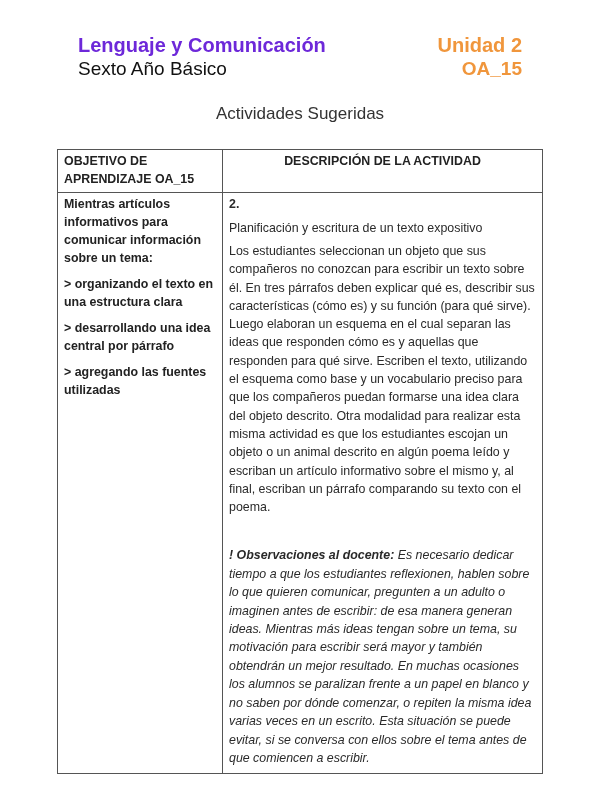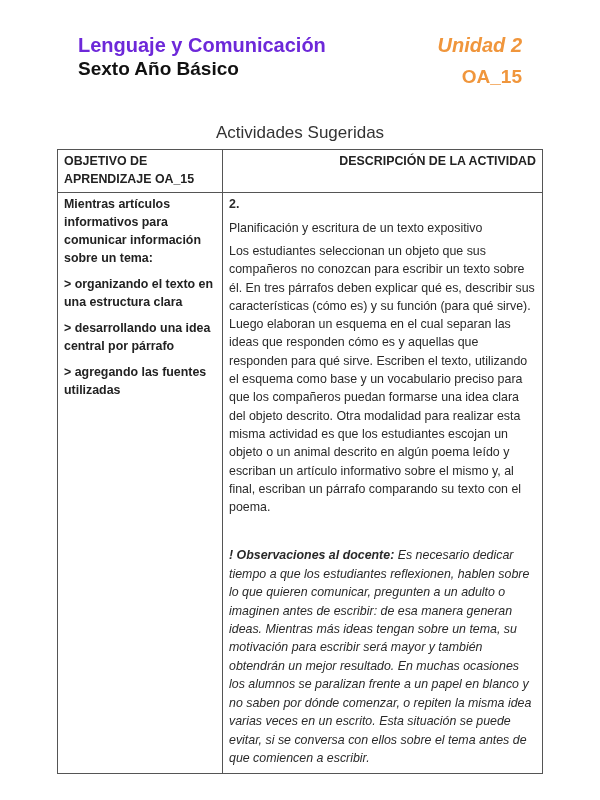--- a/index.html
+++ b/index.html
@@ -1,31 +1,31 @@
 <!DOCTYPE html>
 <html><head>
 <meta charset="utf-8">
 <style>
   html, body { margin: 0; padding: 0; background: #ffffff; }
   body { width: 600px; height: 800px; position: relative; overflow: hidden;
          font-family: "Liberation Sans", sans-serif; color: #222; }
   .hdr { position: absolute; left: 78px; top: 34px; width: 444px; }
   .hdr-row { display: flex; justify-content: space-between; line-height: 23px; }
   .subject { color: #6d28d9; font-weight: bold; font-size: 20px; }
-  .unit { color: #f0963c; font-weight: bold; font-size: 20px; font-style: italic; }
-  .grade { color: #111; font-weight: bold; font-size: 19px; }
-  .oa { color: #f0963c; font-weight: bold; font-size: 19px; margin-top: 8px; }
-  .section-title { position: absolute; left: 0; width: 600px; top: 123px;
+  .unit { color: #f0963c; font-weight: bold; font-size: 20px; }
+  .grade { color: #111; font-weight: normal; font-size: 19px; }
+  .oa { color: #f0963c; font-weight: bold; font-size: 19px; }
+  .section-title { position: absolute; left: 0; width: 600px; top: 104px;
          text-align: center; font-size: 17px; color: #333; }
   table.act { position: absolute; left: 57px; top: 149px; width: 486px;
          border-collapse: collapse; font-size: 12.4px; line-height: 18px; }
   table.act td { border: 1.5px solid #555; vertical-align: top; padding: 0 6px; }
   .col1 { width: 152px; }
   .th-left { font-weight: bold; padding-top: 2px !important; height: 40px; }
-  .th-right { font-weight: bold; text-align: right; padding-top: 2px !important; }
+  .th-right { font-weight: bold; text-align: center; padding-top: 2px !important; }
   .obj p { margin: 0 0 8px 0; font-weight: bold; }
   .obj { padding-top: 2px !important; }
   .desc { padding-top: 2px !important; height: 514px; color: #2a2a2a; }
   .desc p { margin: 0 0 6px 0; }
   .num { font-weight: bold; margin-bottom: 6px !important; }
   .act-title { font-weight: normal; margin-bottom: 5px !important; }
   .body-text { line-height: 18.3px; }
   .obs { font-style: italic; margin-top: 30px !important; line-height: 18.4px; }
   .obs b { font-style: italic; }
 </style>

